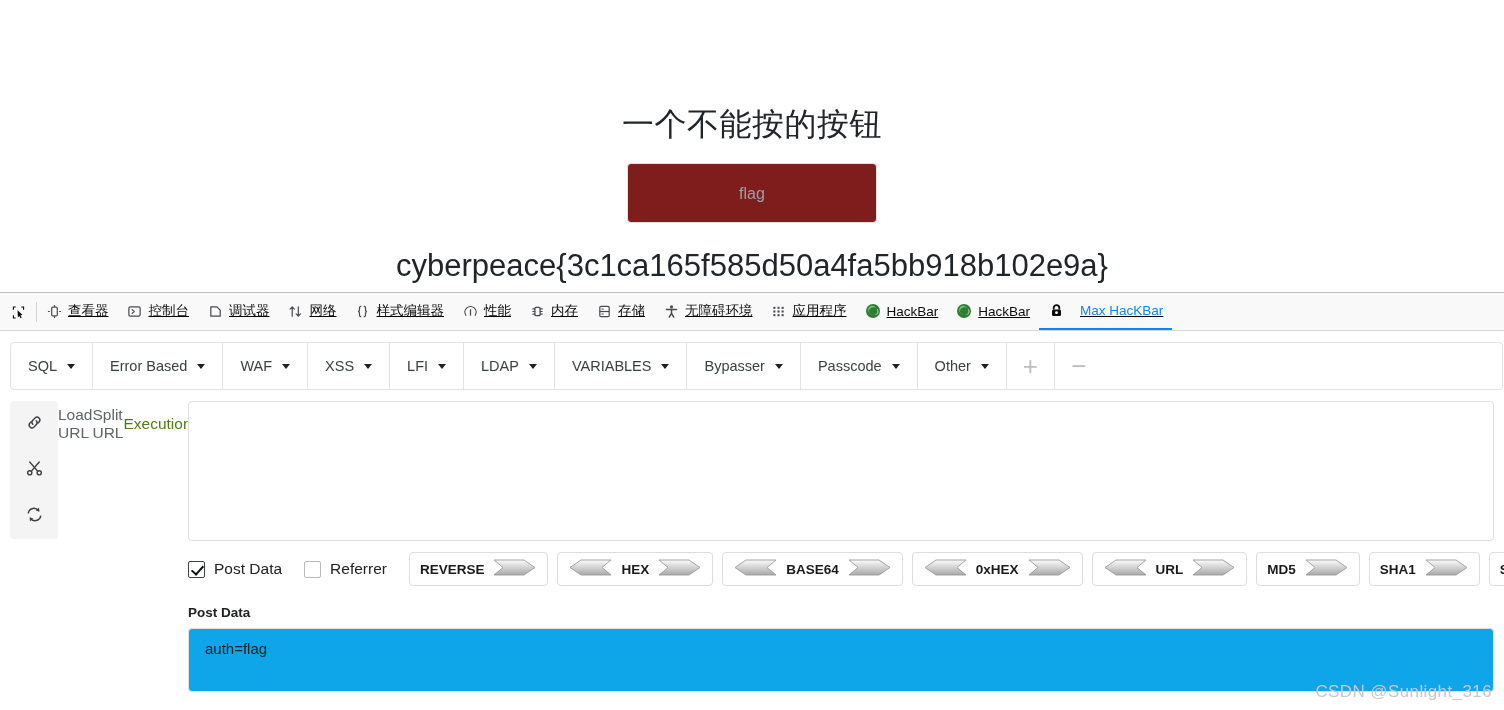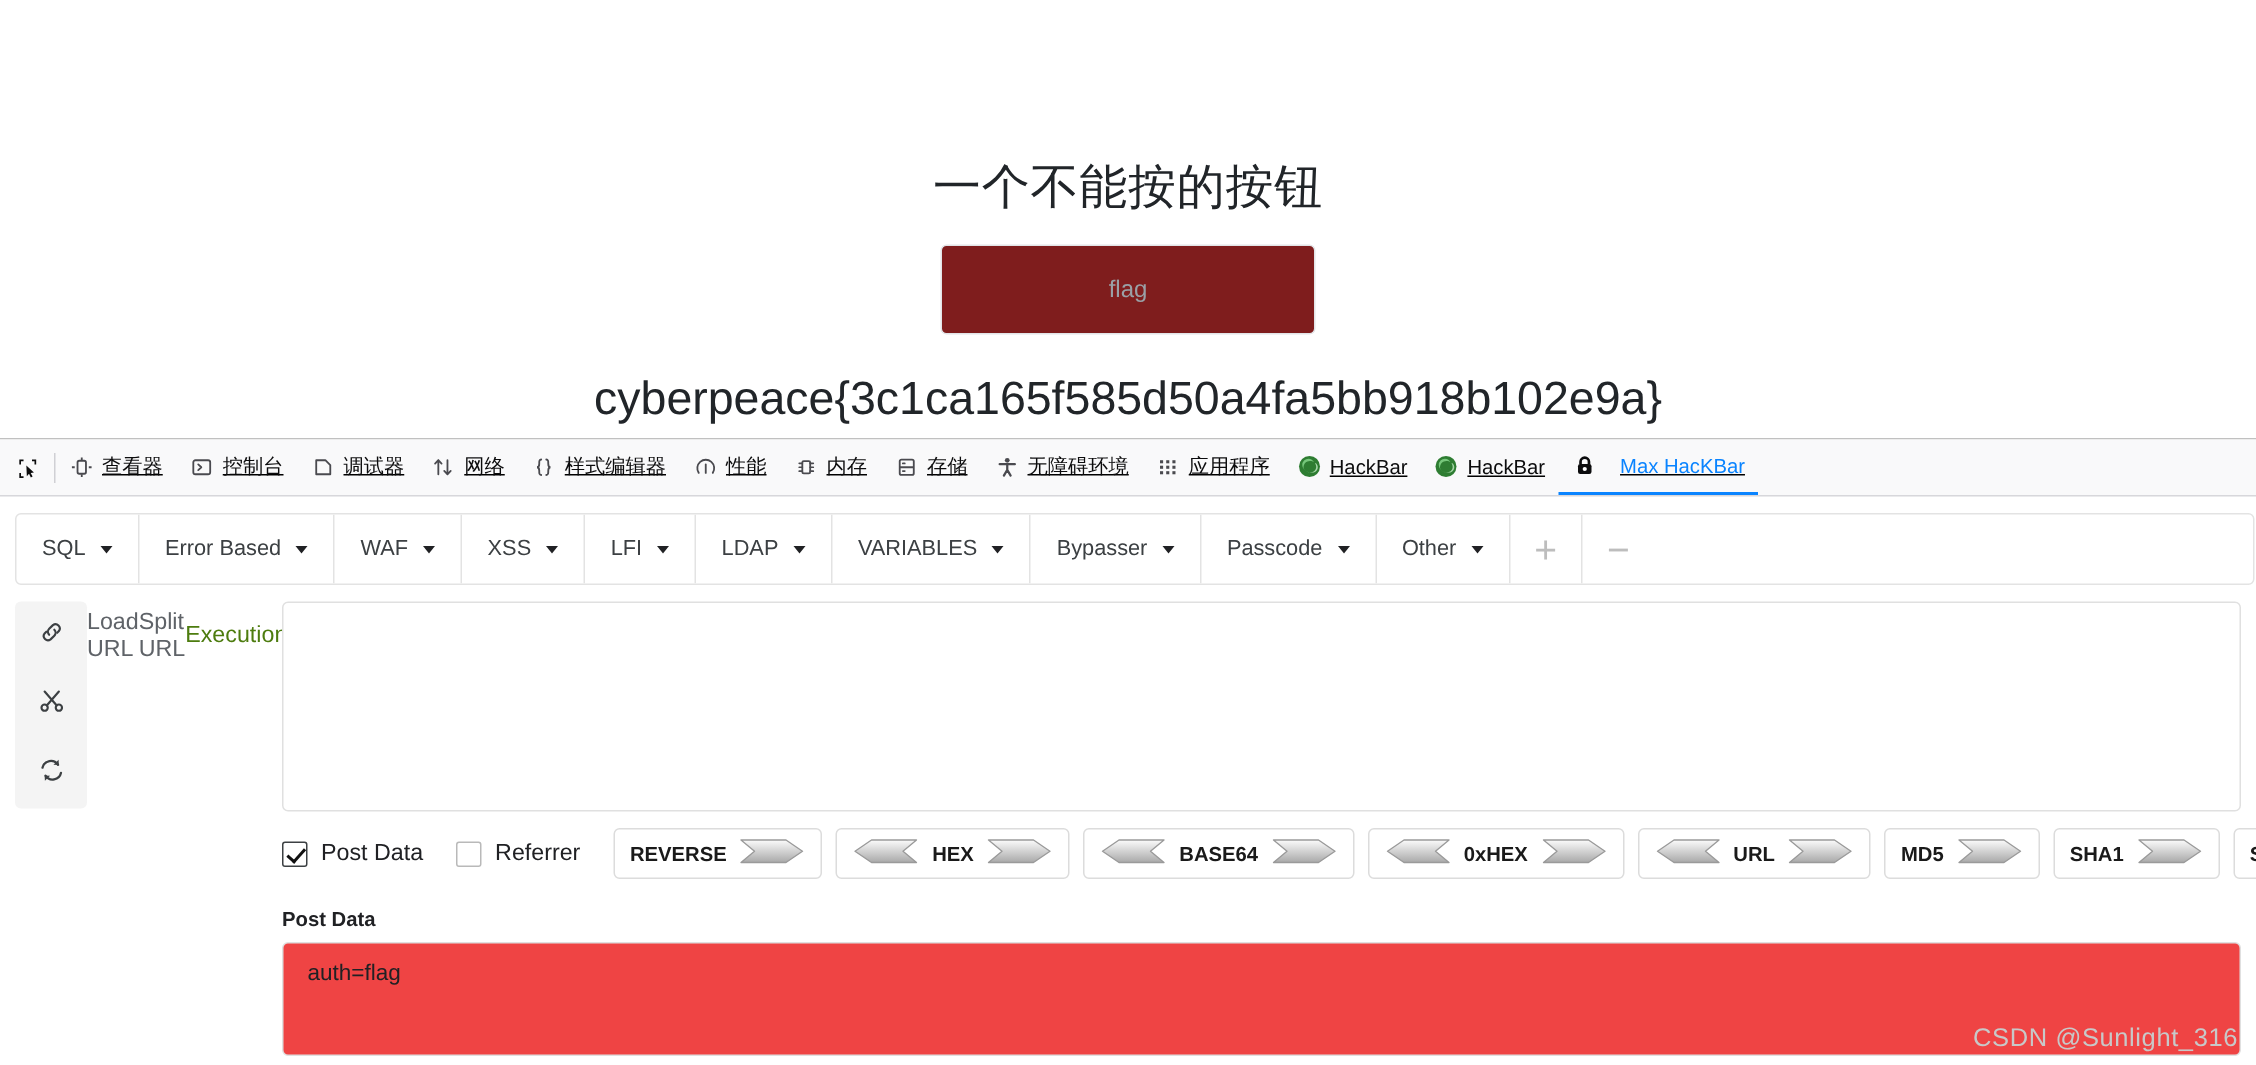--- a/index.html
+++ b/index.html
@@ -221,29 +221,29 @@
 
   .hb-post {
     margin: 18px 0 0 188px;
   }
   .hb-post-label {
     font-size: 13.5px; font-weight: bold; color: #202124;
     margin-bottom: 8px;
   }
   .hb-post-area {
     width: 1306px;
-    height: 76px;
+    height: 64px;
     border: 1px solid #e0e0e0;
     border-radius: 4px;
     padding: 11px 16px;
     font-size: 15px;
     font-family: "Liberation Sans", sans-serif;
     color: #202124;
     resize: none; outline: none;
-    background: #ef4444;
+    background: #0ea5e9;
   }
 
   .watermark {
     position: absolute;
     right: 12px; bottom: 8px;
     font-size: 17px;
     color: #c8c8c8;
     letter-spacing: 0.4px;
     pointer-events: none;
   }

